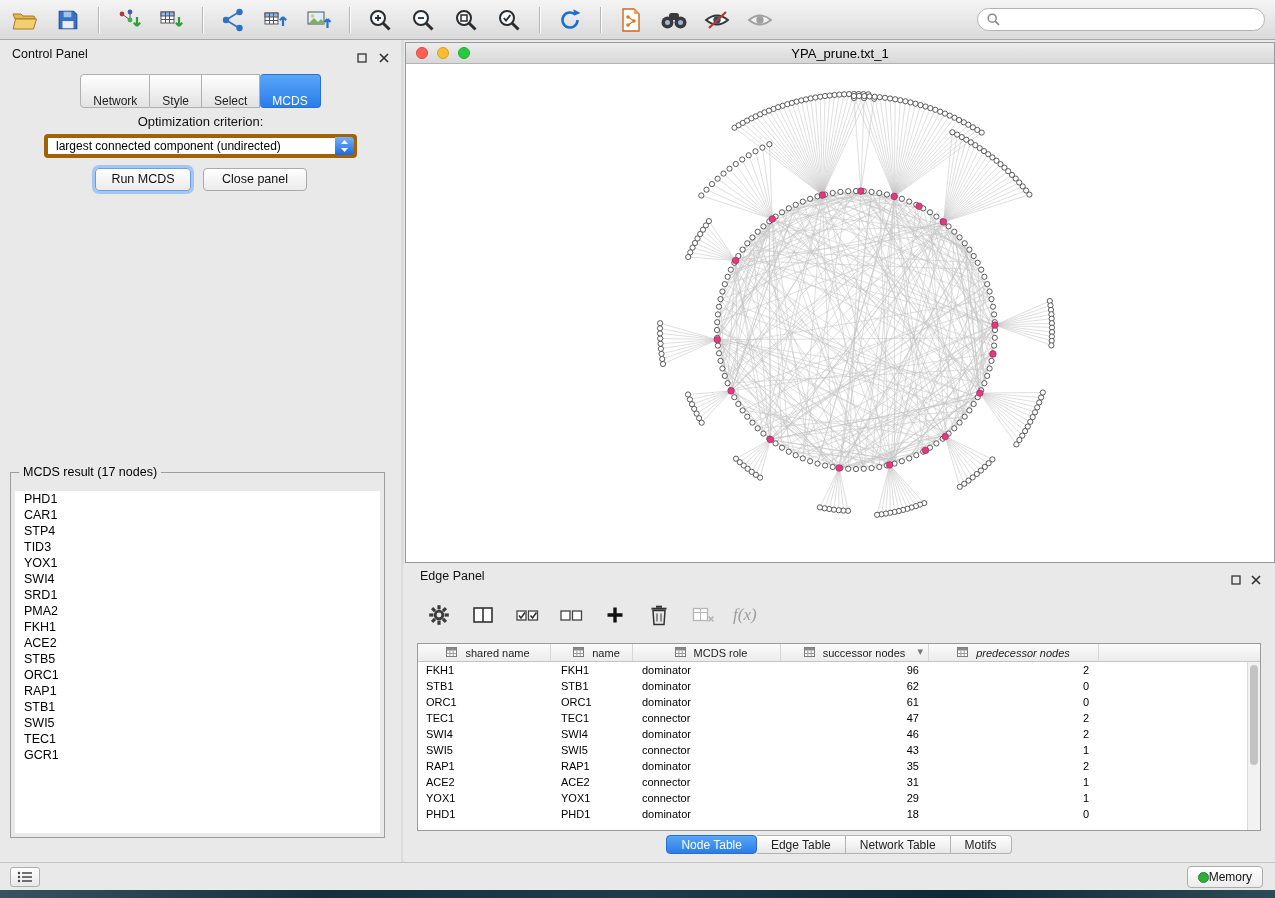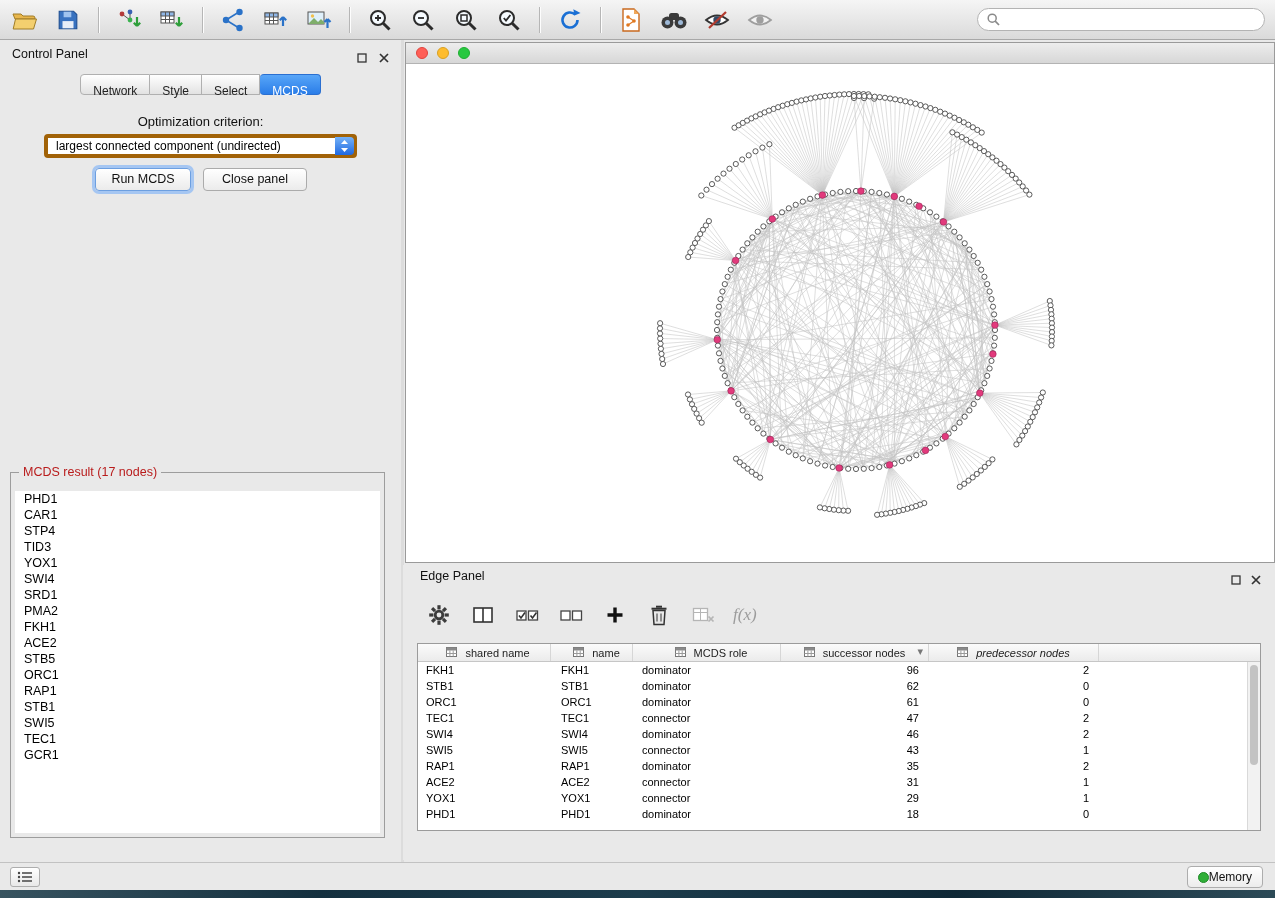--- a/index.html
+++ b/index.html
@@ -18,38 +18,38 @@
   .search-box input { border:none; outline:none; flex:1; font-size:12px; background:transparent; font-family:inherit; }
 
   
   .control-panel { position:absolute; left:0; top:40px; width:401px; bottom:36px; background:#e9e9e9; }
   .vsplit { position:absolute; left:401px; top:40px; width:3px; bottom:36px; background:#dcdcdc; }
   .cp-header { position:absolute; top:5px; left:0; right:0; height:20px; }
   .cp-title { position:absolute; left:12px; top:2px; font-size:12.5px; color:#111; }
   .panel-float { position:absolute; right:34px; top:4px; }
   .panel-close { position:absolute; right:12px; top:4px; }
   .cp-tabs { position:absolute; top:34px; left:0; right:0; display:flex; justify-content:center; }
-  .cp-tab { height:21px; line-height:20px; padding:6px 12px; font-size:12px; color:#222;
+  .cp-tab { height:21px; line-height:20px; padding:16px 12px; font-size:12px; color:#222;
     background:linear-gradient(#ffffff,#e2e2e2); border:1px solid #b0b0b0; border-left:none; }
   .cp-tab:first-child { border-left:1px solid #b0b0b0; border-radius:4px 0 0 4px; }
   .cp-tab:last-child { border-radius:0 4px 4px 0; }
   .cp-tab.active { background:linear-gradient(#58a6f8,#2a7de8); color:#fff; border-color:#2a6fd0; border-radius:4px; }
   .opt-label { position:absolute; top:74px; left:0; right:0; text-align:center; font-size:13px; color:#111; }
   .dropdown { position:absolute; top:94px; left:44px; width:313px; height:24px; background:#fff;
     border:4px solid #a16207; border-radius:4px; display:flex; align-items:center; }
   .dd-text { flex:1; font-size:12px; padding-left:8px; white-space:nowrap; overflow:hidden; color:#000; }
   .dd-stepper { width:19px; align-self:stretch; margin:-1px -1px -1px 0; background:linear-gradient(#74b2f8,#1f68e0);
     border-radius:0 4px 4px 0; display:flex; align-items:center; justify-content:center; }
   .cp-btn { position:absolute; top:128px; height:23px; font-size:12.5px; color:#111; text-align:center; line-height:21px;
     background:linear-gradient(#ffffff,#ebebeb); border:1px solid #ababab; border-radius:4px; cursor:default; }
   .run { left:95px; width:96px; border-color:#6d9fe0; box-shadow:0 0 0 3px rgba(110,170,250,.55); }
   .closep { left:203px; width:104px; }
   .mcds-box { position:absolute; top:425px; left:10px; width:375px; height:373px; border:1px solid #9d9d9d;
     padding:0; margin:0; background:transparent; }
-  .mcds-box legend { margin-left:8px; padding:0 4px; font-size:12.5px; color:#b91c1c; }
+  .mcds-box legend { margin-left:8px; padding:0 4px; font-size:12.5px; color:#000000; }
   .mcds-list { position:absolute; top:12px; left:4px; right:4px; bottom:4px; background:#fff; overflow:hidden; }
   .mcds-item { font-size:12.5px; height:16px; line-height:16px; padding-left:9px; color:#000; }
 
   
   .net-window { position:absolute; left:405px; top:42px; width:870px; height:521px;
     border:1px solid #9a9a9a; background:#fff; }
   .net-titlebar { position:relative; height:21px; background:linear-gradient(#ededed,#d7d7d7);
     border-bottom:1px solid #b3b3b3; display:flex; align-items:center; }
   .tl { width:12px; height:12px; border-radius:50%; margin-left:9px; flex:0 0 auto; }
   .tl.red { background:#ff5f57; border:1px solid #e0443e; margin-left:10px; }
@@ -298,20 +298,21 @@
         </div>
     </fieldset>
   </div>
   <div class="vsplit"></div>
 
   <div class="net-window">
     <div class="net-titlebar">
       <span class="tl red"></span>
       <span class="tl yellow"></span>
       <span class="tl green"></span>
+      <span class="net-title">YPA_prune.txt_1</span>
     </div>
     <div class="net-canvas">
       <svg id="net-svg" viewBox="0 0 868 498">
           <g stroke="#bdbdbd" stroke-width="0.55" opacity="0.9">
             <line x1="329.6" y1="196.5" x2="282.2" y2="193.0"></line>
             <line x1="329.6" y1="196.5" x2="284.3" y2="188.3"></line>
             <line x1="329.6" y1="196.5" x2="286.6" y2="183.6"></line>
             <line x1="329.6" y1="196.5" x2="289.0" y2="179.0"></line>
             <line x1="329.6" y1="196.5" x2="291.5" y2="174.5"></line>
             <line x1="329.6" y1="196.5" x2="294.2" y2="170.0"></line>
@@ -1320,20 +1321,26 @@
             <div class="td c2">dominator</div>
             <div class="td c3">18</div>
             <div class="td c4">0</div>
           </div>
         </div>
       <div class="vscroll">
         <div class="vthumb"></div>
       </div>
     </div>
 
+    <div class="bt-tabs">
+        <div class="bt-tab active">Node Table</div>
+        <div class="bt-tab">Edge Table</div>
+        <div class="bt-tab">Network Table</div>
+        <div class="bt-tab">Motifs</div>
+      </div>
   </div>
 
   <div class="status-bar">
     <div class="sb-btn">
       <svg width="16" height="12" viewBox="0 0 16 12">
           <circle cx="2" cy="2" r="1.2" fill="#444"></circle>
           <circle cx="2" cy="6" r="1.2" fill="#444"></circle>
           <circle cx="2" cy="10" r="1.2" fill="#444"></circle>
           <line x1="5" y1="2" x2="15" y2="2" stroke="#444" stroke-width="1.5"></line>
           <line x1="5" y1="6" x2="15" y2="6" stroke="#444" stroke-width="1.5"></line>

